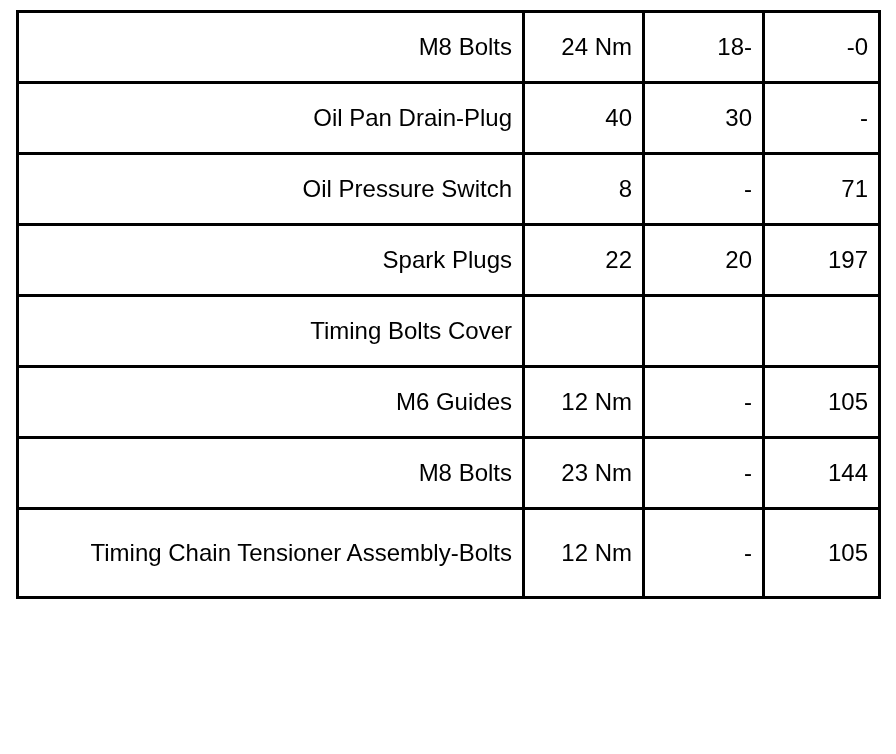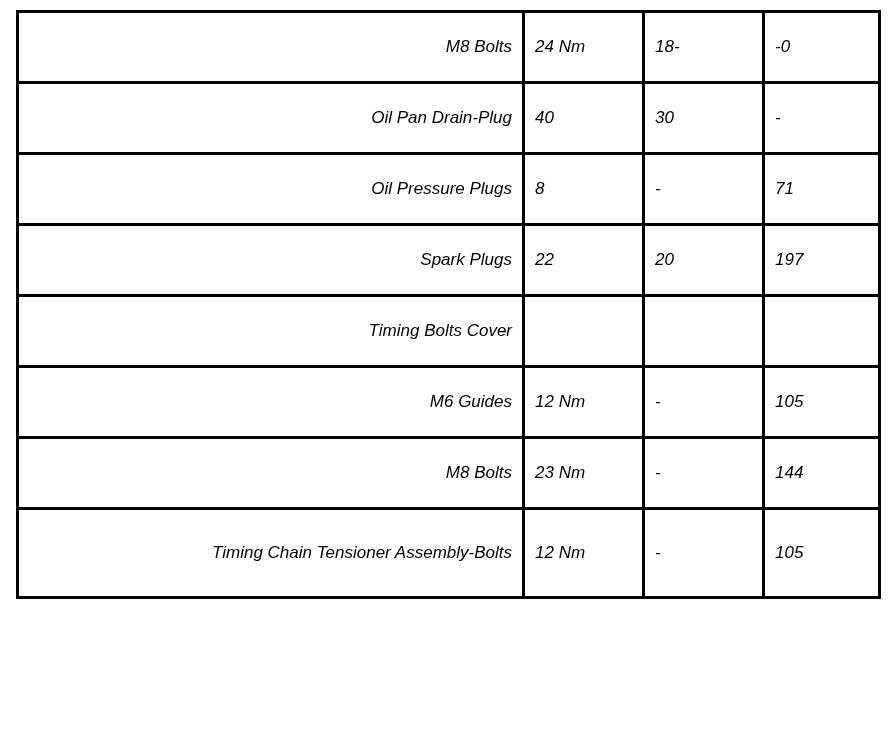--- a/index.html
+++ b/index.html
@@ -22,40 +22,39 @@
     padding: 10px 12px 12px 16px;
   }
   table.torque-table {
     border-collapse: collapse;
     width: 862px;
     table-layout: fixed;
     border: 3px solid #000;
   }
   table.torque-table td {
     border: 3px solid #000;
-    font-size: 17px;
+    font-size: 24px;
     line-height: 1.25;
     padding: 6px 10px;
     vertical-align: middle;
     word-wrap: break-word;
-    font-style: italic;
   }
   col.c-name  { width: 506px; }
   col.c-v1    { width: 120px; }
   col.c-v2    { width: 120px; }
   col.c-v3    { width: 116px; }
 
   td.name {
     text-align: right;
   }
   td.name.right {
     text-align: right;
   }
   td.val {
-    text-align: left;
+    text-align: right;
   }
   tr.r-std  td { height: 56px; }
   tr.r-xtall td { height: 74px; }
 </style>
 </head>
 <body>
 
 <div class="page">
   <table class="torque-table">
     <colgroup>
@@ -74,21 +73,21 @@
       </tr>
 
       <tr class="r-std">
         <td class="name">Oil Pan Drain-Plug</td>
         <td class="val">40</td>
         <td class="val">30</td>
         <td class="val">-</td>
       </tr>
 
       <tr class="r-std">
-        <td class="name">Oil Pressure Plugs</td>
+        <td class="name">Oil Pressure Switch</td>
         <td class="val">8</td>
         <td class="val">-</td>
         <td class="val">71</td>
       </tr>
 
 
       <tr class="r-std">
         <td class="name">Spark Plugs</td>
         <td class="val">22</td>
         <td class="val">20</td>

